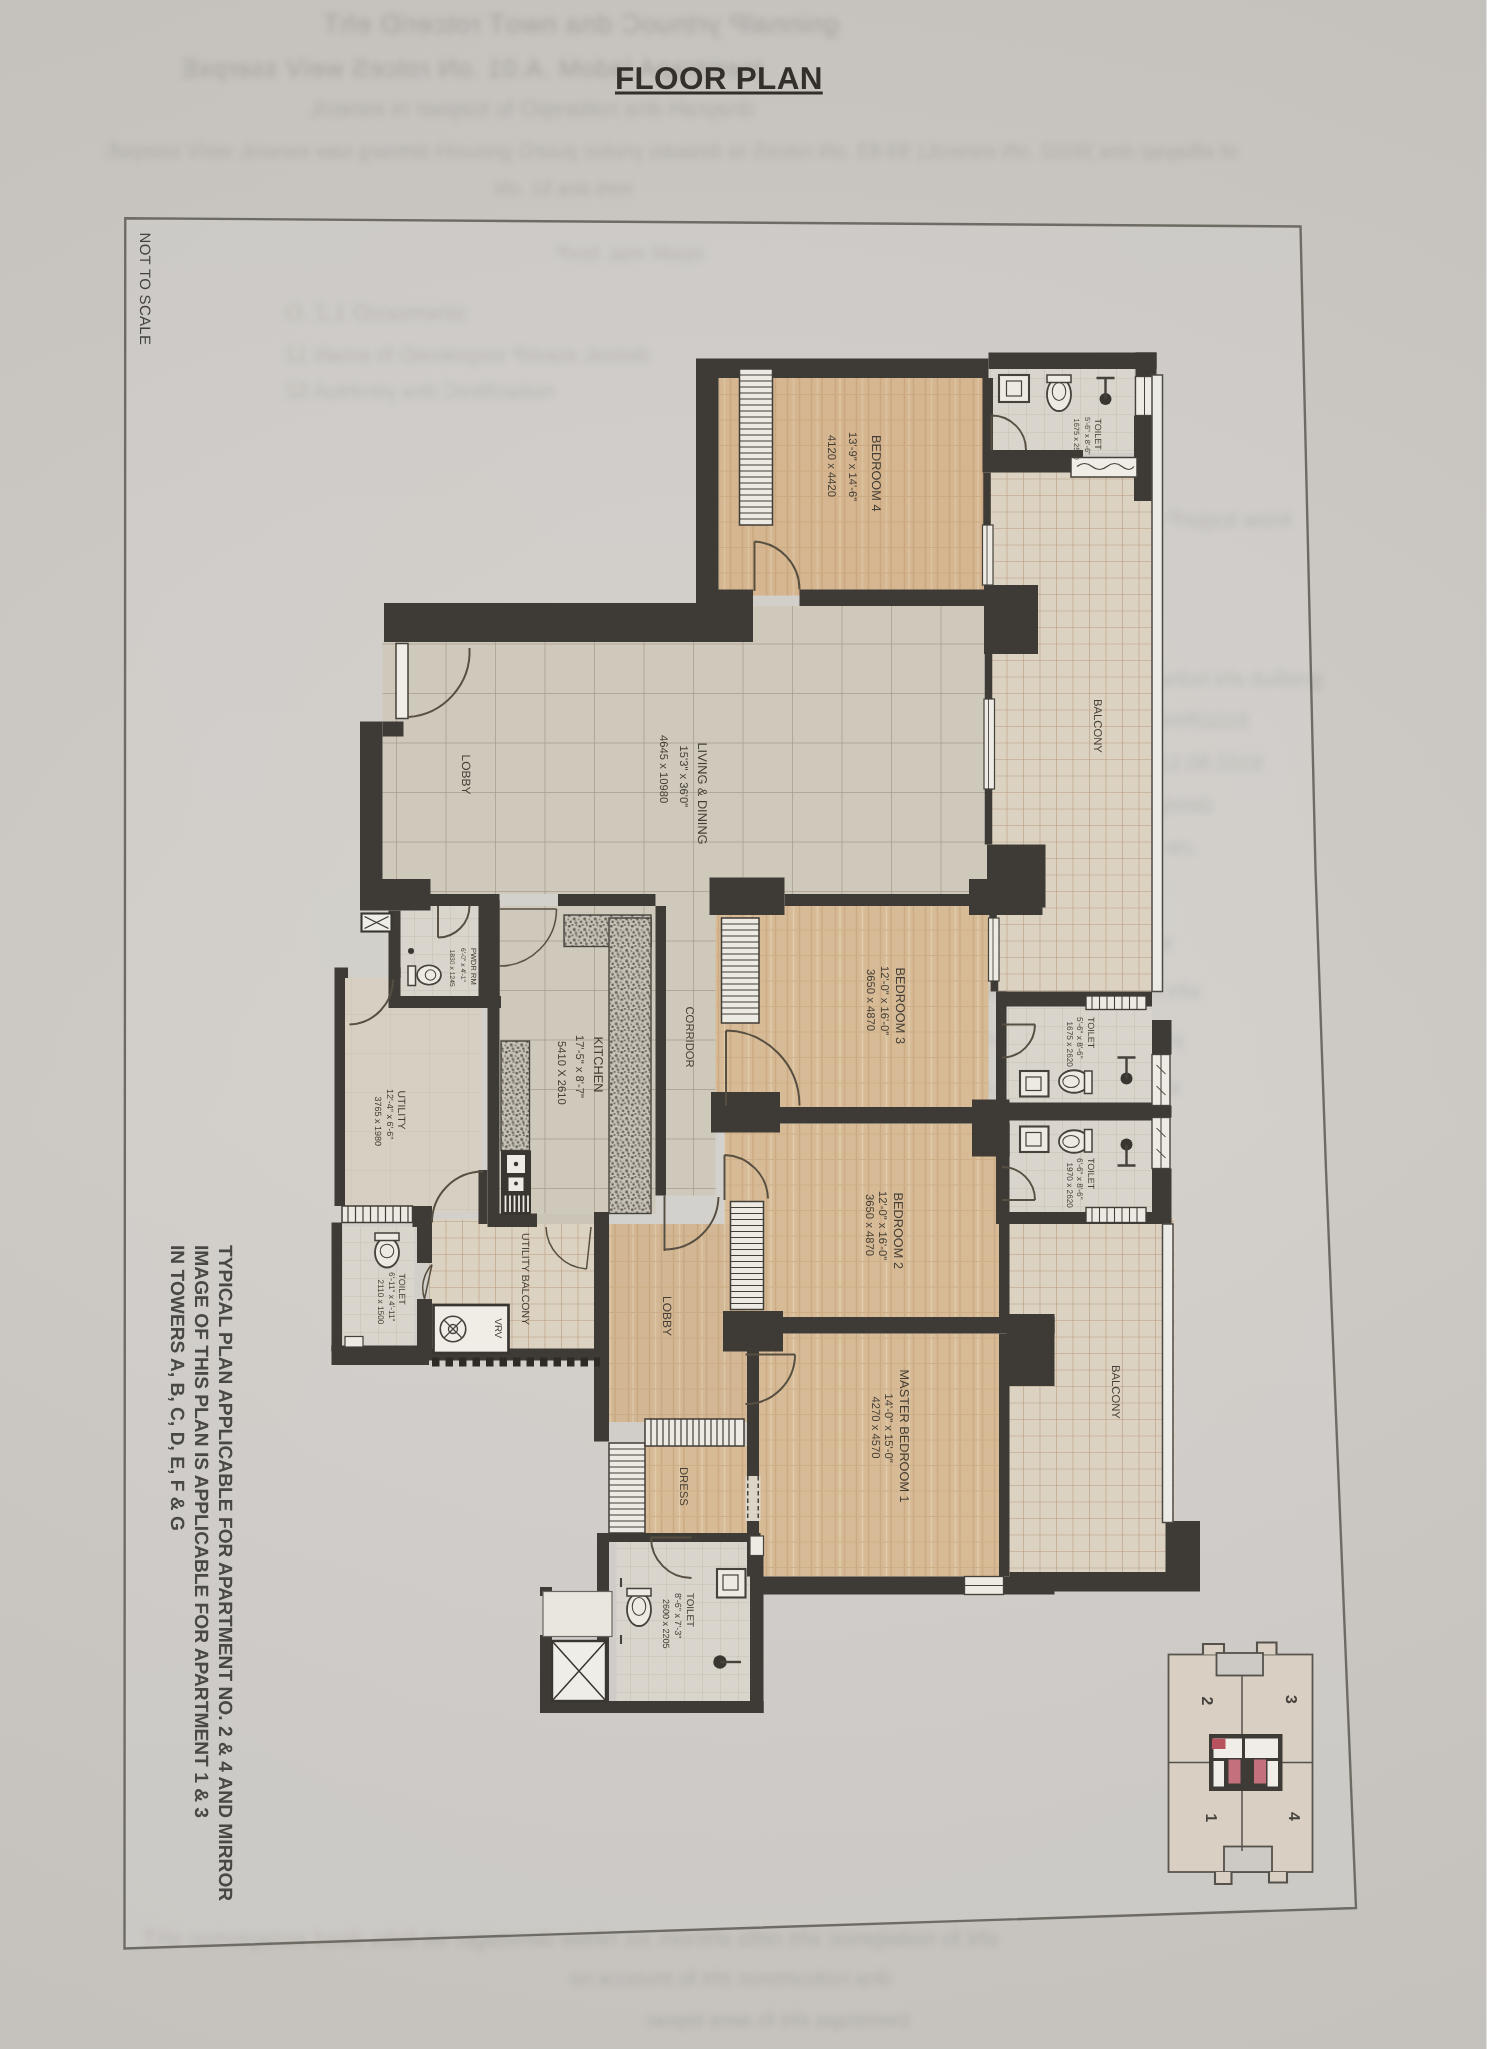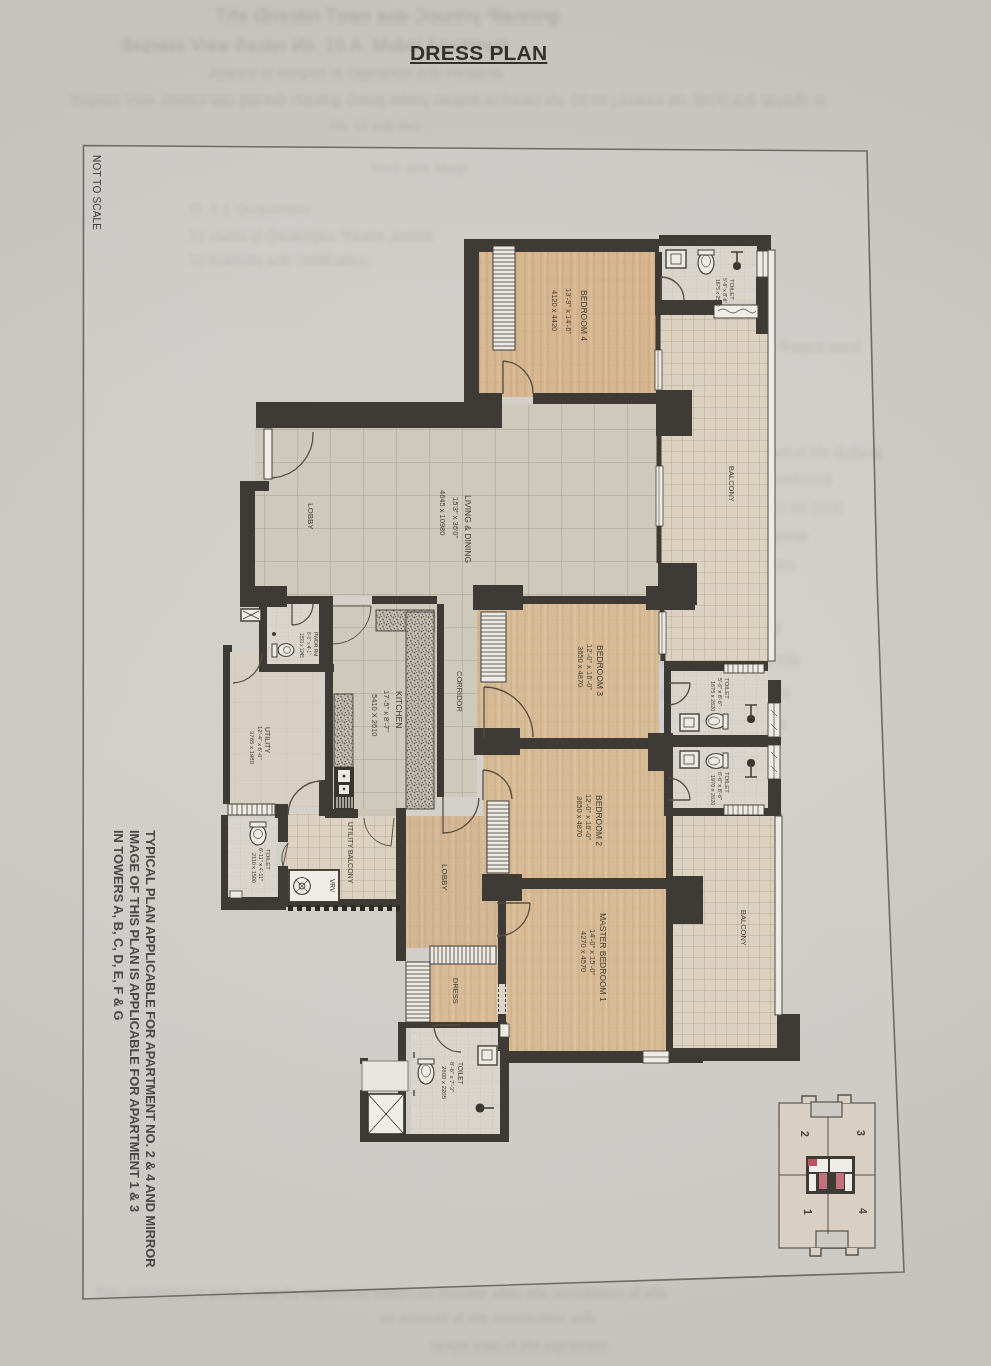--- a/index.html
+++ b/index.html
@@ -47,21 +47,21 @@
 <div class="ghost2" style="top:908px;left:580px;font-size:14px">eud sa llew sa tseretni yap</div>
 <div class="ghost2" style="top:940px;left:580px;font-size:14px">detelpmoc eb llahs tcejorp ehT</div>
 <div class="ghost2" style="top:972px;left:580px;font-size:14px">rehtruf denoitnem sa senilemit</div>
 <div class="ghost2" style="top:1004px;left:580px;font-size:14px">tcepser ni sulprus eht morf</div>
 <div class="ghost2" style="top:1036px;left:580px;font-size:14px">eht fo esac ni ylno dellacer</div>
 
 <div class="ghost2" style="top:1284px;left:95px;font-size:15px">eht fo noitelpmoc eht retfa shtnom xis nihtiw deretsiger eb llahs deed ecnayevnoc ehT</div>
 <div class="ghost2" style="top:1310px;left:380px;font-size:14px">dna noitcurtsnoc eht fo tnuocca no</div>
 <div class="ghost2" style="top:1338px;left:430px;font-size:14px">tnemtrapa eht fo aera teprac</div>
 
-<div class="title">DRESS PLAN</div>
+<div class="title">FLOOR PLAN</div>
 <svg width="991" height="1366" viewBox="0 0 991 1366" style="position:absolute;left:0;top:0">
 <defs>
 <pattern id="bigTile" width="33" height="33" patternUnits="userSpaceOnUse">
  <rect width="33" height="33" fill="#cfc9bc"></rect>
  <path d="M0 0H33M0 0V33" stroke="#a79d8d" stroke-width="1" fill="none"></path>
 </pattern>
 <pattern id="fineTile" width="11" height="11" patternUnits="userSpaceOnUse">
  <rect width="11" height="11" fill="#dcd2c1"></rect>
  <path d="M0 0H11M0 0V11" stroke="#b99d81" stroke-width="0.8" fill="none"></path>
 </pattern>

